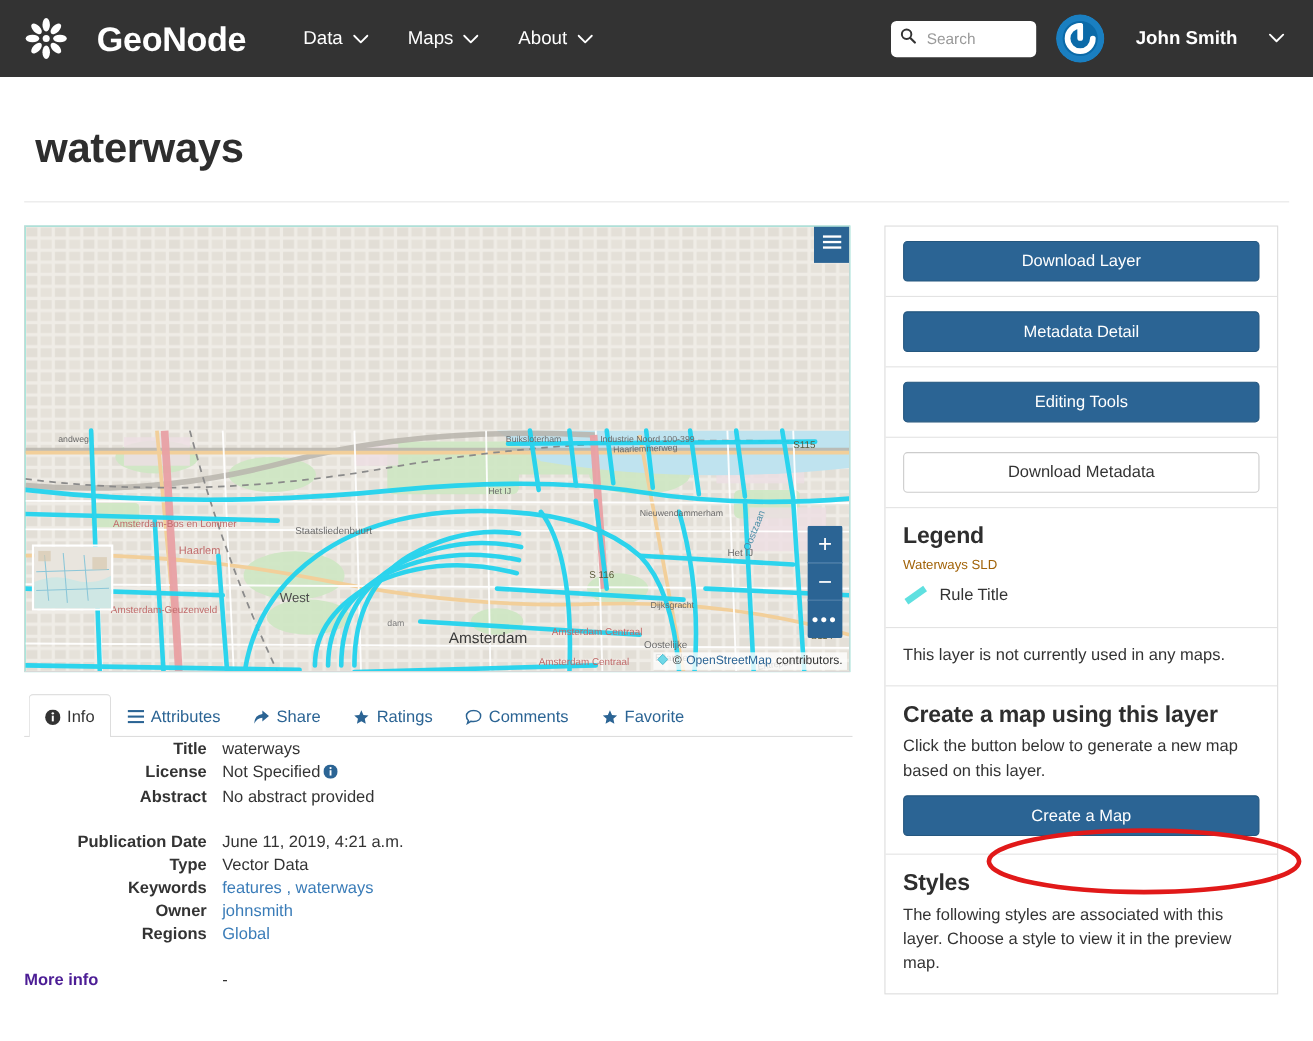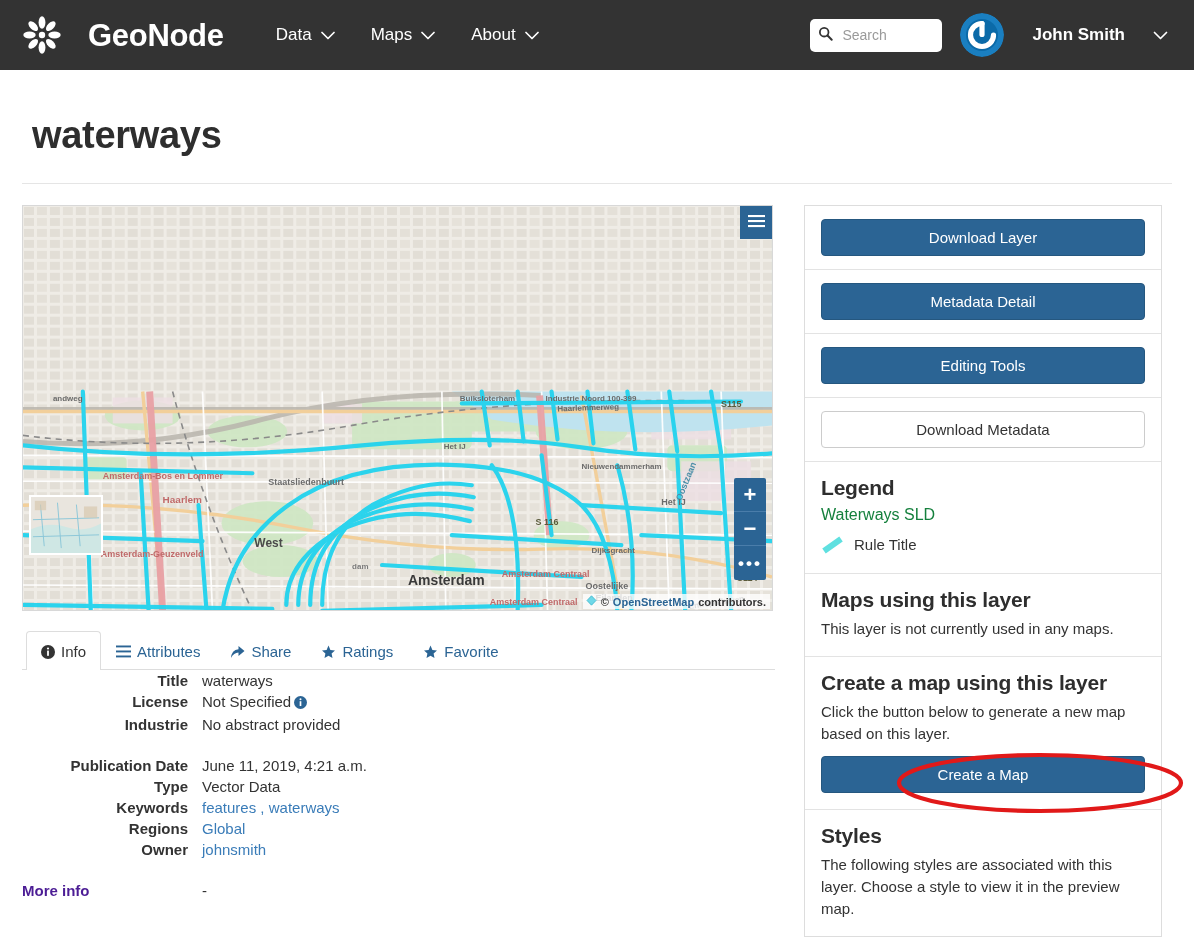--- a/index.html
+++ b/index.html
@@ -114,21 +114,20 @@
   .col-right { width: 358px; flex: 0 0 358px; }
 
   
   .map-wrap {
     position: relative;
     width: 751px;
     height: 406px;
     border: 1px solid #d8d8d8;
     overflow: hidden;
     background: #5eead4;
-    font-weight: bold;
   }
   .map-canvas { position: absolute; inset: 0; }
   .map-btn {
     position: absolute;
     background: #2b6494;
     color: #fff;
     width: 30px;
     cursor: pointer;
     display: flex;
     align-items: center;
@@ -271,22 +270,22 @@
   }
   .section:last-child { border-bottom: none; }
   .section-title {
     font-size: 21px;
     font-weight: bold;
     color: #2e2e2e;
     margin: 0 0 6px 0;
     letter-spacing: -0.2px;
   }
   .section-sub {
-    font-size: 16px;
-    color: #15803d;
+    font-size: 12px;
+    color: #a16207;
     margin-bottom: 12px;
   }
   .legend-row {
     display: flex;
     align-items: flex-start;
     gap: 9px;
     font-size: 15px;
     color: #333;
   }
   .legend-swatch { display: block; }
@@ -640,20 +639,28 @@
           <span class="tab-icon">
             <svg width="15" height="14" viewBox="0 0 15 14">
                 <path d="M7.5 0.6 L9.4 4.9 L14 5.4 L10.6 8.5 L11.5 13 L7.5 10.7 L3.5 13 L4.4 8.5 L1 5.4 L5.6 4.9 Z" fill="#2b6494"></path>
               </svg>
           </span>
           <span>Ratings</span>
         </div>
         <div class="tab">
           <span class="tab-icon">
             <svg width="15" height="14" viewBox="0 0 15 14">
+                <path d="M7.5 1 C11.4 1 14 3.2 14 6 C14 8.8 11.4 11 7.5 11 C6.6 11 5.8 10.9 5 10.7 L2 12.6 L2.8 10 C1.6 9 1 7.6 1 6 C1 3.2 3.6 1 7.5 1 Z" fill="none" stroke="#2b6494" stroke-width="1.4"></path>
+              </svg>
+          </span>
+          <span>Comments</span>
+        </div>
+        <div class="tab">
+          <span class="tab-icon">
+            <svg width="15" height="14" viewBox="0 0 15 14">
                 <path d="M7.5 0.6 L9.4 4.9 L14 5.4 L10.6 8.5 L11.5 13 L7.5 10.7 L3.5 13 L4.4 8.5 L1 5.4 L5.6 4.9 Z" fill="#2b6494"></path>
               </svg>
           </span>
           <span>Favorite</span>
         </div>
       </div>
 
       <table class="info-table">
         <tbody>
             <tr>
@@ -664,46 +671,46 @@
           <td class="info-label">License</td>
           <td class="info-value">
             <span>Not Specified</span><span class="info-circle"><svg width="13" height="13" viewBox="0 0 14 14">
                     <circle cx="7" cy="7" r="7" fill="#2b6494"></circle>
                     <rect x="6.1" y="5.6" width="1.8" height="5.2" fill="#fff"></rect>
                     <circle cx="7" cy="3.5" r="1.1" fill="#fff"></circle>
                   </svg></span>
           </td>
         </tr>
         <tr>
-          <td class="info-label">Industrie</td>
+          <td class="info-label">Abstract</td>
           <td class="info-value">No abstract provided</td>
         </tr>
         <tr class="spacer-row">
               <td></td>
               <td></td>
             </tr>
         <tr>
           <td class="info-label">Publication Date</td>
           <td class="info-value">June 11, 2019, 4:21 a.m.</td>
         </tr>
         <tr>
           <td class="info-label">Type</td>
           <td class="info-value">Vector Data</td>
         </tr>
         <tr>
           <td class="info-label">Keywords</td>
           <td class="info-value link">features , waterways</td>
         </tr>
         <tr>
+          <td class="info-label">Owner</td>
+          <td class="info-value link">johnsmith</td>
+        </tr>
+        <tr>
           <td class="info-label">Regions</td>
           <td class="info-value link">Global</td>
-        </tr>
-        <tr>
-          <td class="info-label">Owner</td>
-          <td class="info-value link">johnsmith</td>
         </tr>
         <tr class="spacer-row">
               <td></td>
               <td></td>
             </tr>
         <tr>
           <td class="more-info-label">More info</td>
           <td class="info-value">-</td>
         </tr>
       </tbody>
@@ -734,21 +741,20 @@
             <span class="legend-swatch">
               <svg width="24" height="18" viewBox="0 0 24 18">
                   <path d="M3 15 L20 3" stroke="#5fe0e0" stroke-width="6" stroke-linecap="butt"></path>
                 </svg>
             </span>
             <span>Rule Title</span>
           </div>
         </div>
 
         <div class="section">
-          <h3 class="section-title">Maps using this layer</h3>
           <p class="section-text">This layer is not currently used in any maps.</p>
         </div>
 
         <div class="section create-block">
           <h3 class="section-title">Create a map using this layer</h3>
           <p class="section-text">Click the button below to generate a new map based on this layer.</p>
           <div class="create-btn-wrap">
             <button class="btn btn-primary">Create a Map</button>
           </div>
         </div>

